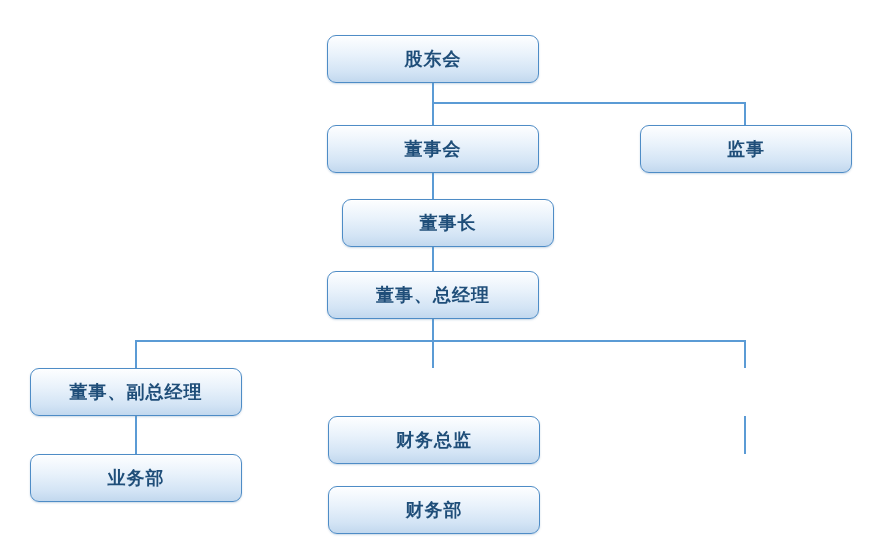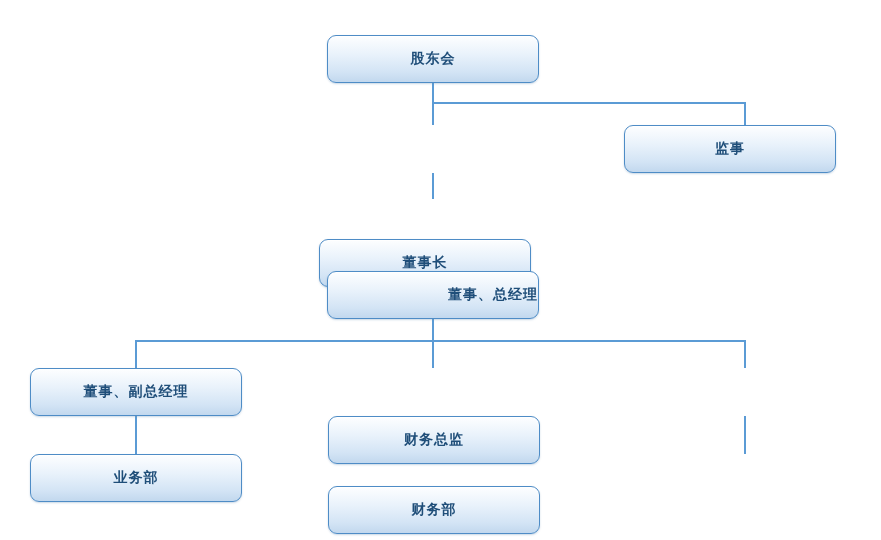--- a/index.html
+++ b/index.html
@@ -23,21 +23,21 @@
     border: 1.5px solid #4e8cc6;
     border-radius: 9px;
     background: linear-gradient(180deg, #fdfeff 0%, #e9f2fb 40%, #d3e4f5 78%, #c2d8ee 100%);
     box-shadow: 0 1px 2px rgba(100,140,180,0.35), inset 0 1px 0 rgba(255,255,255,0.85);
     display: flex;
     align-items: center;
     justify-content: center;
   }
   .node-label {
     color: #1f4e79;
-    font-size: 14px;
+    font-size: 18px;
     font-weight: 600;
     letter-spacing: 1px;
     white-space: nowrap;
   }
   .line {
     position: absolute;
     background: #5b9bd5;
   }
 </style>
 </head>
@@ -55,30 +55,33 @@
   <div class="line" style="left:135px; top:340px; width:2px;   height:28px;"></div>
   <div class="line" style="left:744px; top:340px; width:2px;   height:28px;"></div>
   <div class="line" style="left:135px; top:416px; width:2px;   height:38px;"></div>
   <div class="line" style="left:432px; top:416px; width:2px;   height:38px;"></div>
   <div class="line" style="left:744px; top:416px; width:2px;   height:38px;"></div>
 
   <div class="node" style="left:327px; top:35px;">
     <span class="node-label">股东会</span>
   </div>
 
+  <div class="node" style="left:327px; top:125px;">
+    <span class="node-label">董事会</span>
+  </div>
 
-  <div class="node" style="left:624px; top:125px;">
+  <div class="node" style="left:640px; top:125px;">
     <span class="node-label">监事</span>
   </div>
 
-  <div class="node" style="left:319px; top:199px;margin-top:40px;">
+  <div class="node" style="left:342px; top:199px;">
     <span class="node-label">董事长</span>
   </div>
 
-  <div class="node" style="left:327px; top:271px;justify-content:flex-end;">
+  <div class="node" style="left:327px; top:271px;">
     <span class="node-label">董事、总经理</span>
   </div>
 
   <div class="node" style="left:30px;  top:368px;justify-content:center;">
     <span class="node-label">董事、副总经理</span>
   </div>
 
   <div class="node" style="left:328px; top:368px;margin-top:48px;">
     <span class="node-label">财务总监</span>
   </div>

